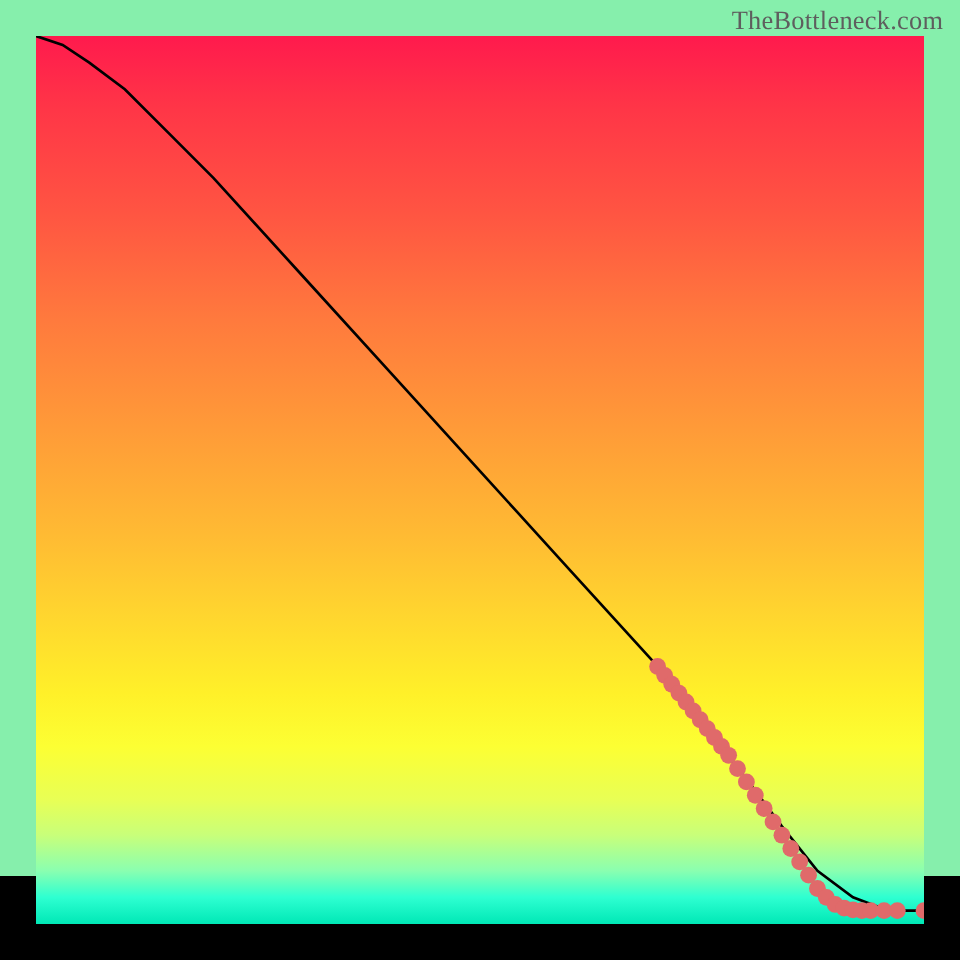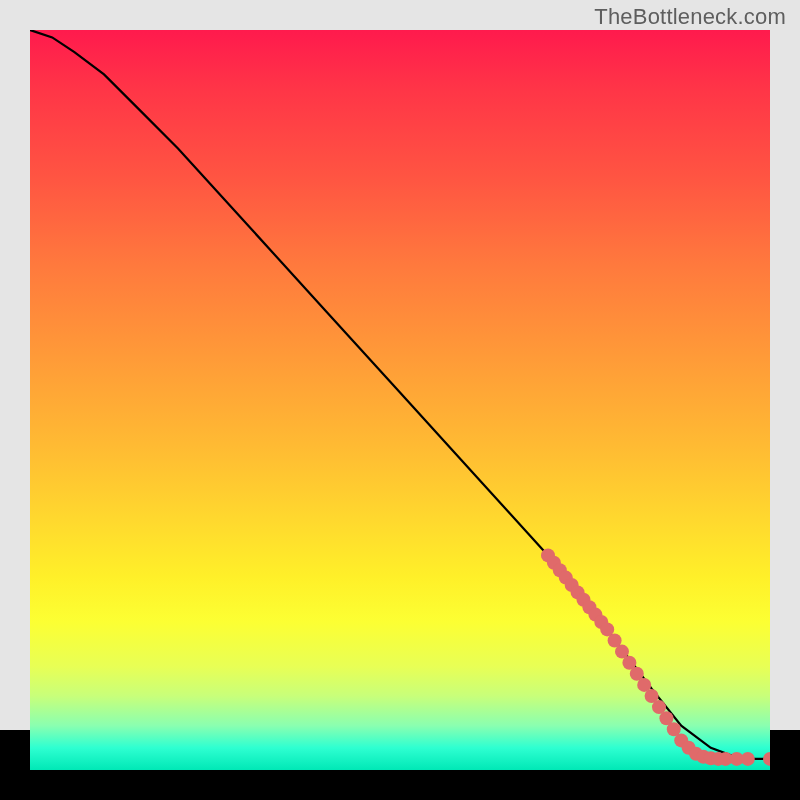--- a/index.html
+++ b/index.html
@@ -8,21 +8,22 @@
     width: 800px;
     height: 800px;
     background: #000;
     overflow: hidden;
     font-family: Arial, Helvetica, sans-serif;
   }
   .stage {
     position: relative;
     width: 800px;
     height: 730px;
-    background: #e5e5e5;
+    background: #86efac;
+    font-family: Liberation Serif, serif;
   }
   .plot {
     position: absolute;
     left: 30px;
     top: 30px;
     width: 740px;
     height: 740px;
     background: linear-gradient(to bottom,
       #ff1a4d 0%,
       #ff3547 8%,

